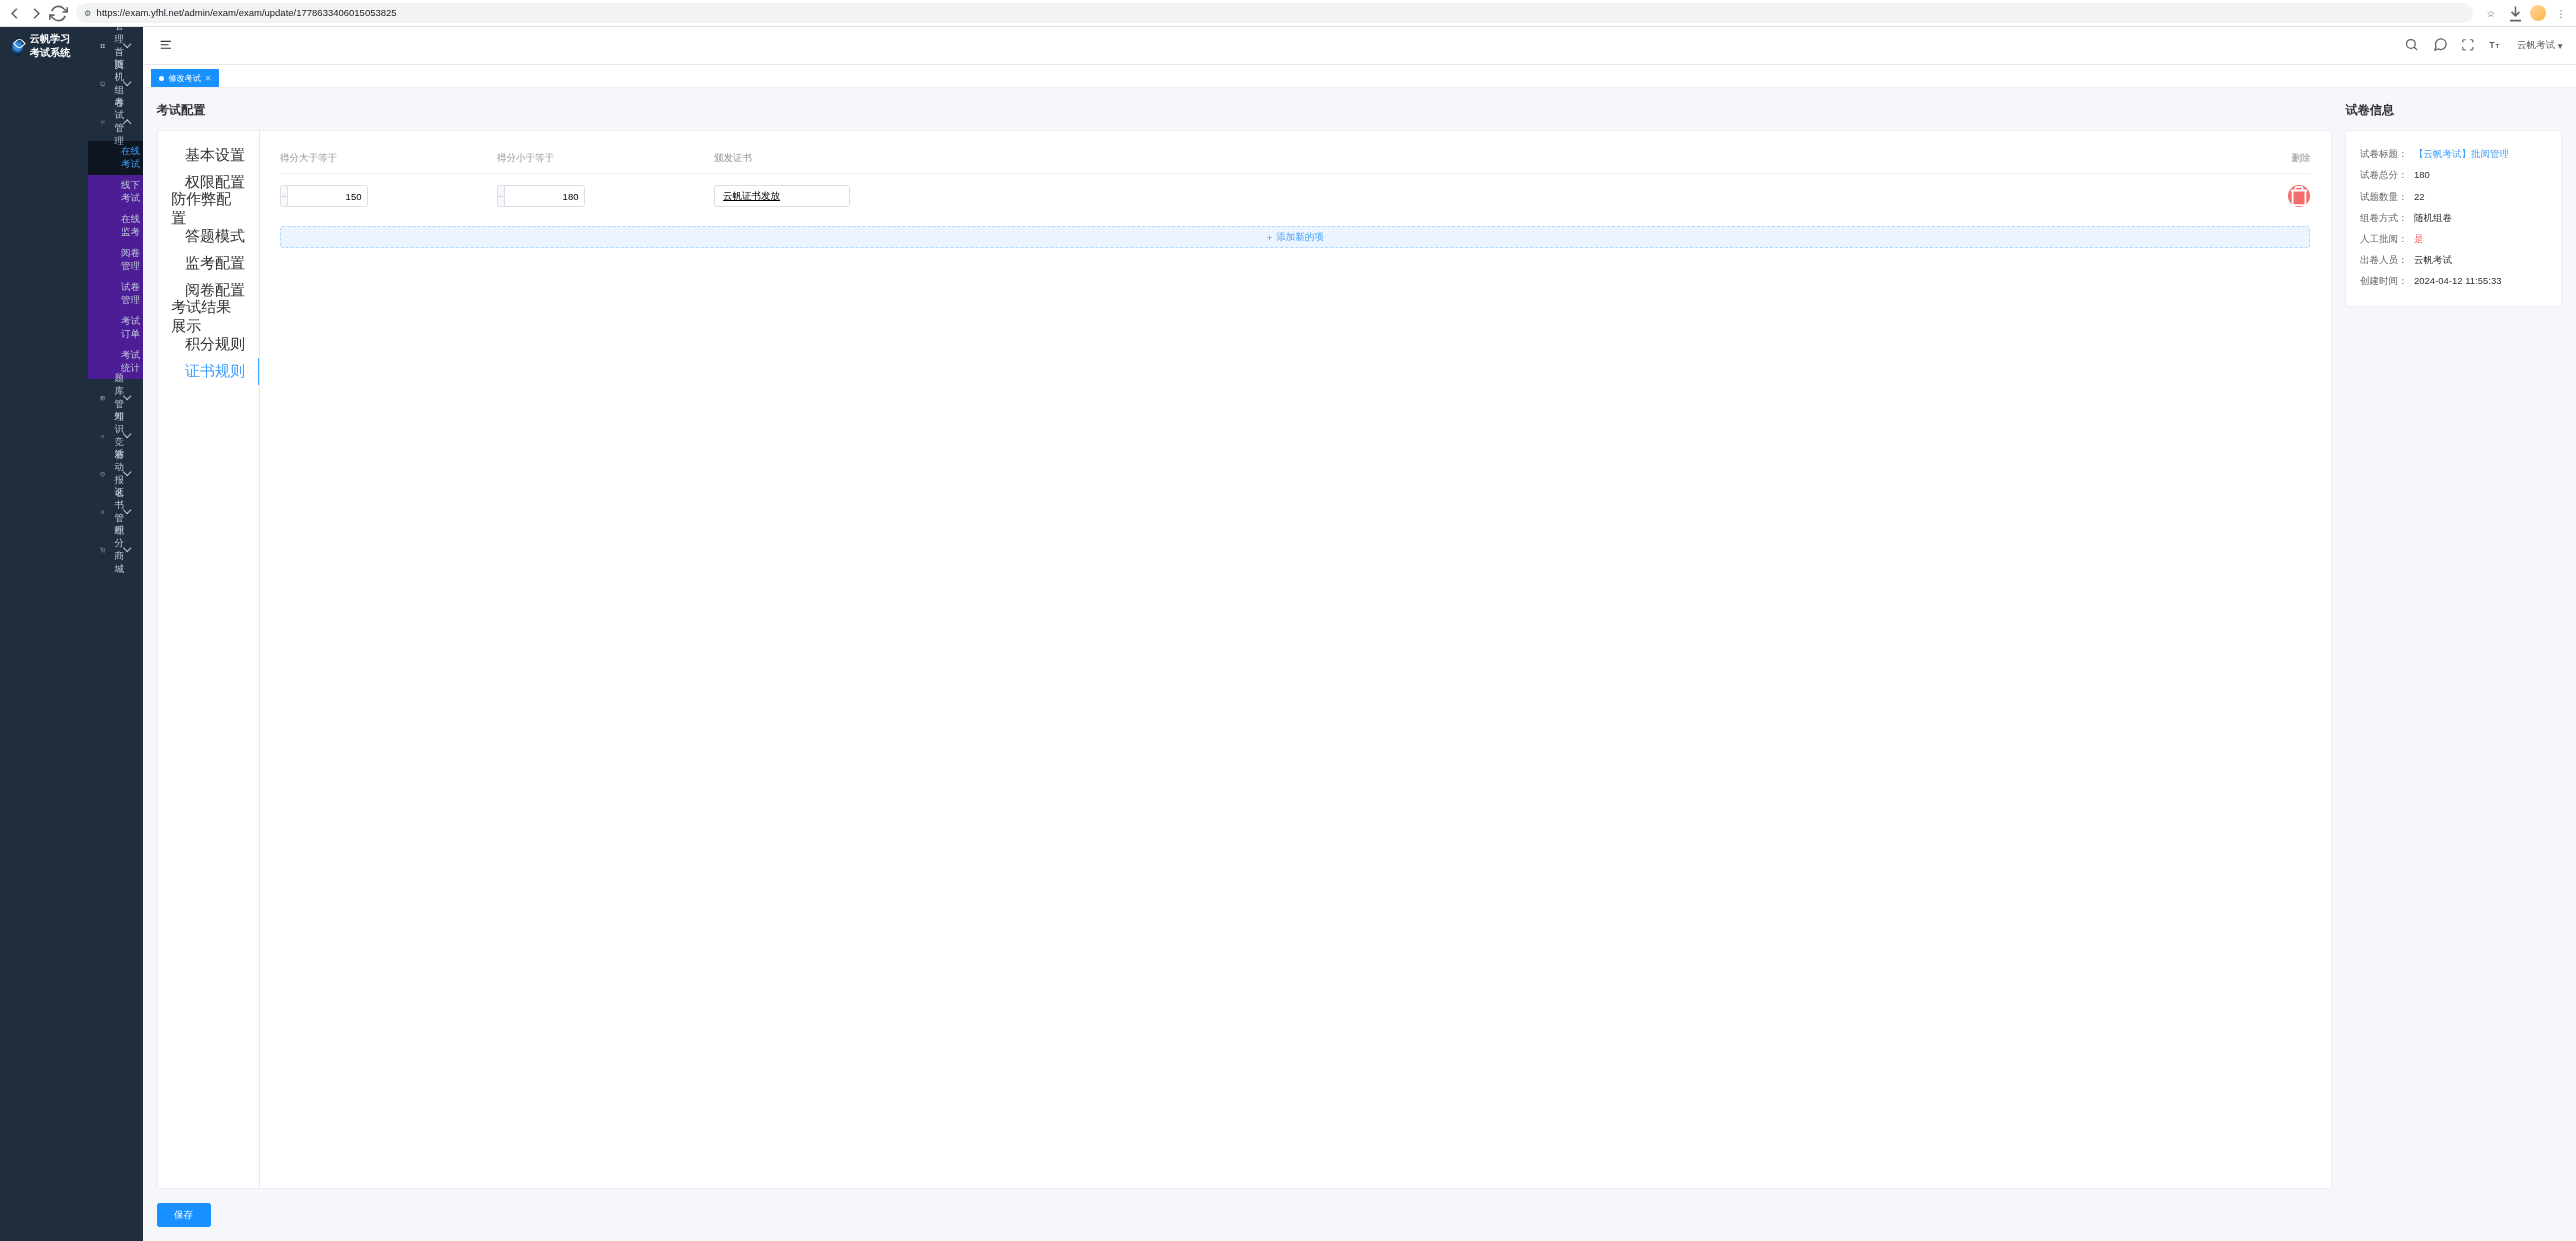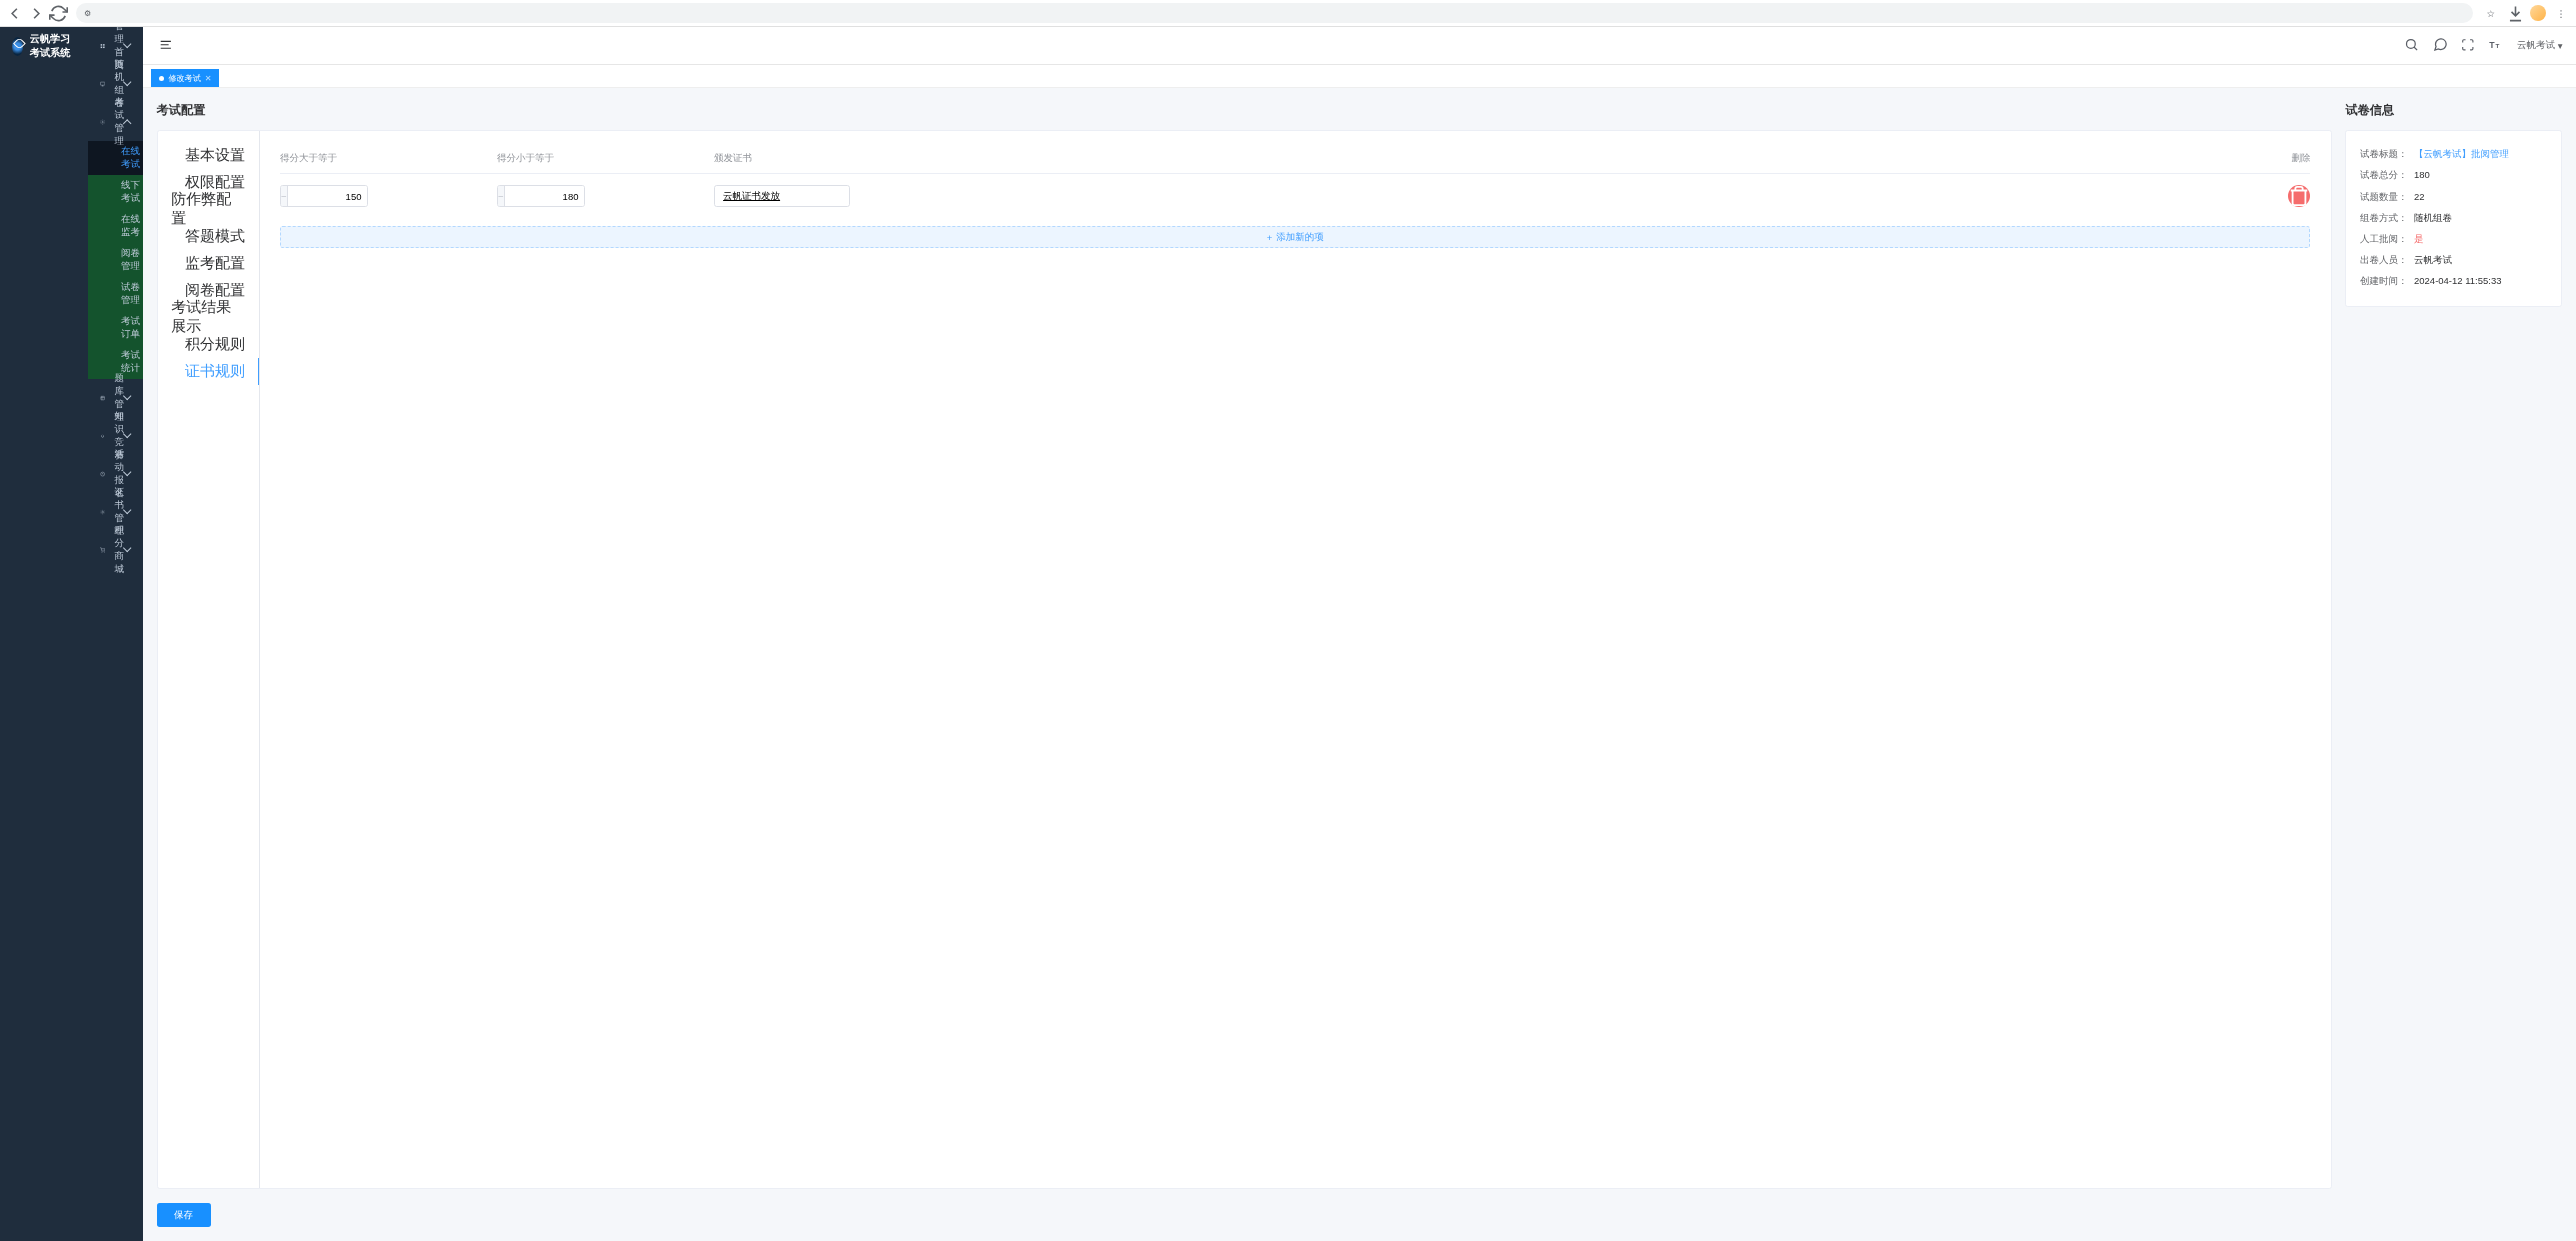--- a/index.html
+++ b/index.html
@@ -22,21 +22,21 @@
     
     .sidebar { width: 143px; background: #1f2d3d; color: #bfcbd9; display: flex; flex-direction: row; overflow-y: auto; flex-shrink: 0; }
     .sidebar-logo { height: 38px; display: flex; align-items: center; padding: 0 12.2px; gap: 6.8px; background: #1f2d3d; }
     .logo-img { width: 19px; height: 19px; border-radius: 50%; background: radial-gradient(circle, #3a8ee6 30%, #0a2540 70%); position: relative; }
     .logo-img::after { content: ''; position: absolute; top: 2.7px; left: 2.7px; width: 6.8px; height: 6.8px; border: 1.4px solid #fff; border-radius: 50% 0; transform: rotate(45deg); }
     .logo-text { color: #fff; font-size: 10.2px; font-weight: 600; }
     .menu-item { height: 38px; display: flex; align-items: center; padding: 0 12.2px; cursor: pointer; color: #bfcbd9; gap: 9px; font-size: 9.5px; position: relative; }
     .menu-item.has-children::after { content: ''; position: absolute; right: 12.2px; width: 5.4px; height: 5.4px; border-right: 0.7px solid currentColor; border-bottom: 0.7px solid currentColor; transform: rotate(45deg); margin-top: -2.7px; }
     .menu-item.expanded::after { transform: rotate(-135deg); margin-top: 1.4px; }
     .menu-icon { width: 12.2px; height: 12.2px; display: inline-flex; align-items: center; justify-content: center; }
-    .submenu { background: #14532d; }
+    .submenu { background: #4c1d95; }
     .submenu-item { height: 34px; display: flex; align-items: center; padding-left: 33px; cursor: pointer; color: #bfcbd9; font-size: 9.5px; }
     .submenu-item.active { color: #409eff; background: #0e1621; }
     
     
     .main { flex: 1; display: flex; flex-direction: column; background: #fff; overflow: hidden; }
     
     
     .top-header { height: 38px; display: flex; align-items: center; justify-content: space-between; padding: 0 13.6px; border-bottom: 0.7px solid #e6e6e6; }
     .hamburger { cursor: pointer; padding: 2.7px; }
     .header-right { display: flex; align-items: center; gap: 13.6px; }
@@ -114,20 +114,21 @@
       </div>
     <div class="nav-btn">
         <svg viewBox="0 0 24 24" width="11" height="11" fill="none" stroke="currentColor" stroke-width="2">
           <path d="M23 4v6h-6M1 20v-6h6"></path>
           <path d="M3.51 9a9 9 0 0114.85-3.36L23 10M1 14l4.64 4.36A9 9 0 0020.49 15"></path>
         </svg>
       </div>
   </div>
   <div class="url-bar">
     <span class="url-bar-icon">⚙</span>
+    <span class="url-text">https://exam.yfhl.net/admin/exam/exam/update/1778633406015053825</span>
   </div>
   <div class="chrome-right">
     <div class="chrome-icon">☆</div>
     <div class="chrome-icon">
         <svg viewBox="0 0 24 24" width="12.2" height="12.2" fill="none" stroke="currentColor" stroke-width="2">
           <path d="M12 3v12m-5-5l5 5 5-5M5 21h14"></path>
         </svg>
       </div>
     <div class="avatar-chrome"></div>
     <div class="chrome-icon">⋮</div>

